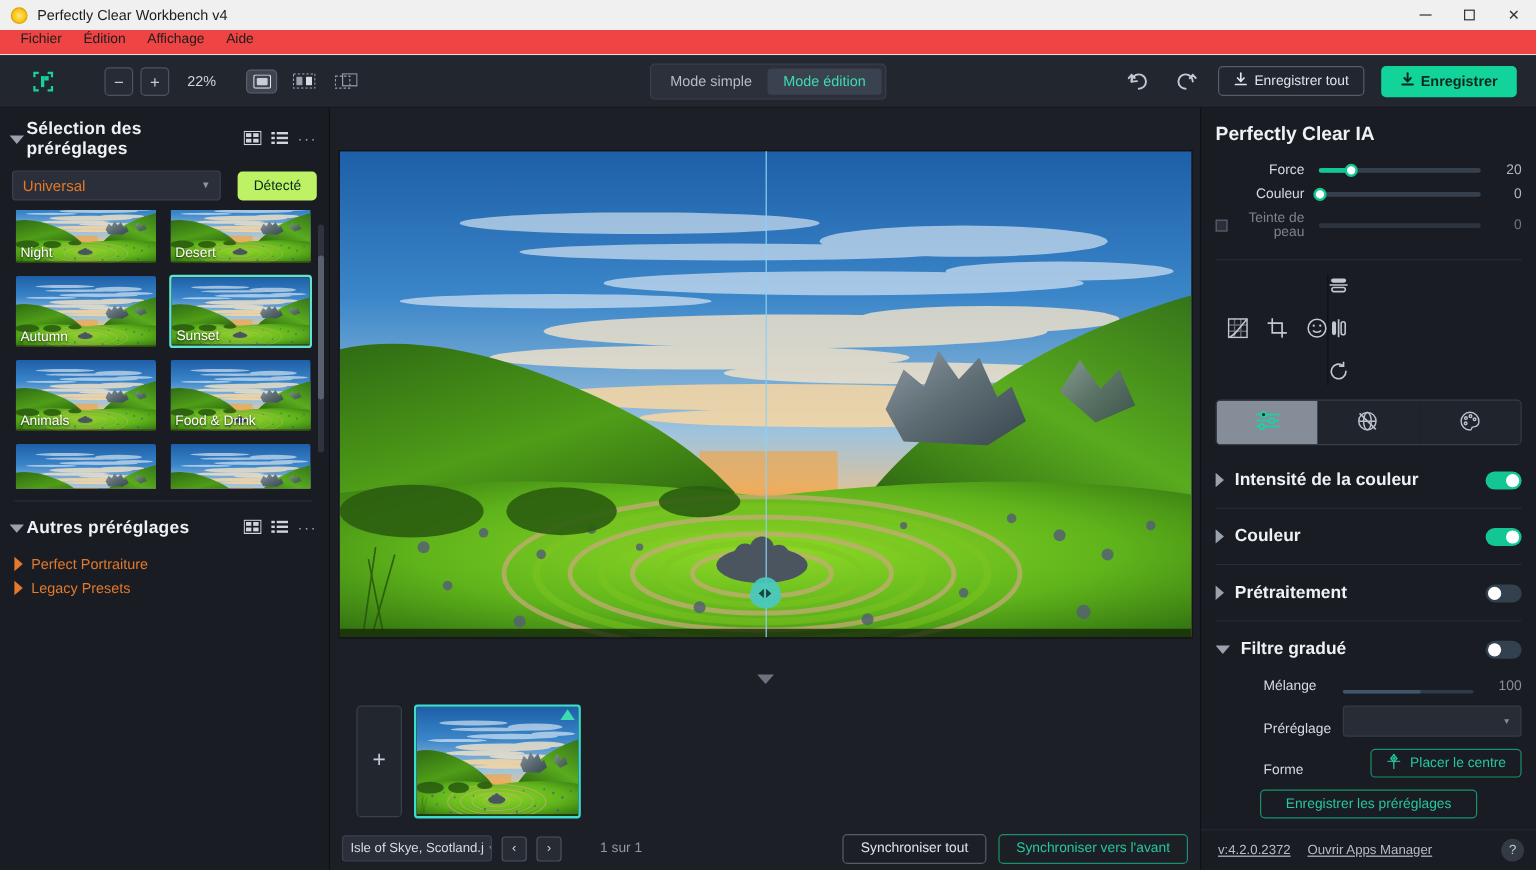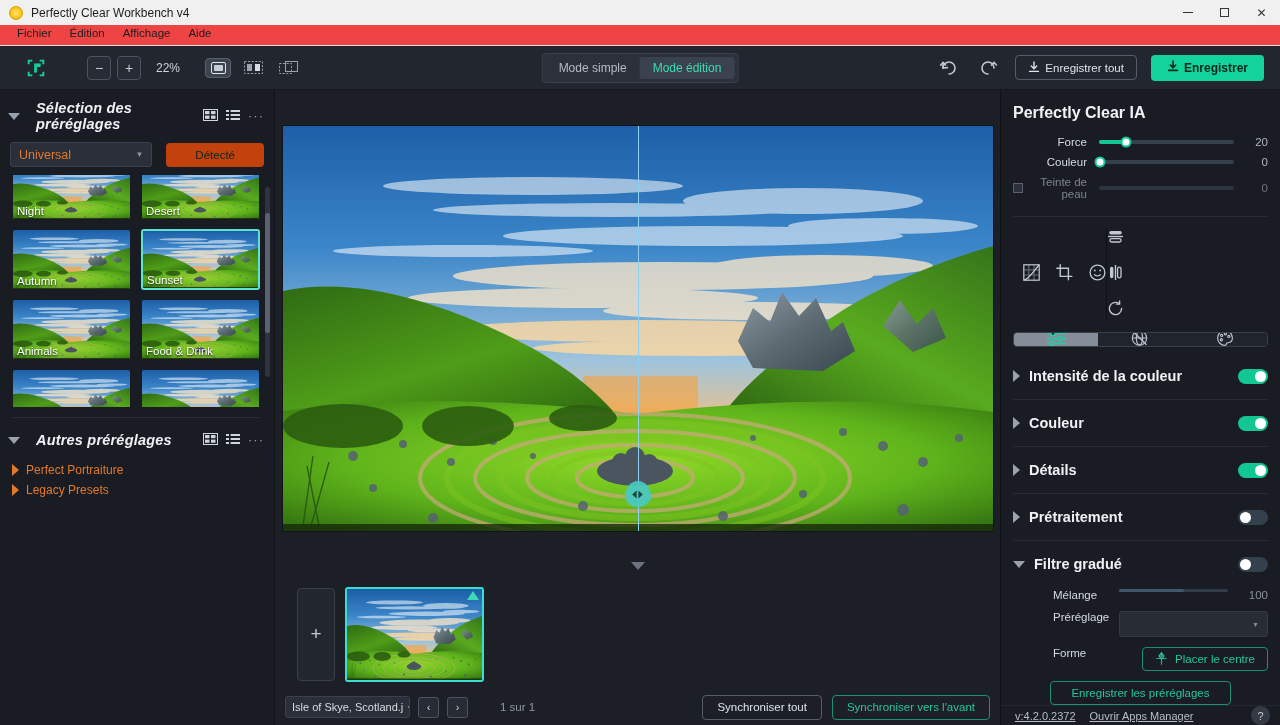--- a/index.html
+++ b/index.html
@@ -48,32 +48,32 @@
                 color:#dfe4eb;font-size:11.5px;display:flex;align-items:center;gap:5px; }
   .btn-primary{ height:26px;padding:0 16px;border-radius:4px;background:#12d49a;color:#05271d;
                 font-size:12px;font-weight:bold;display:flex;align-items:center;gap:5px; }
 
   
   .body{ display:flex;flex:1;min-height:0; }
 
   
   .left{ width:275px;background:#191c23;border-right:1px solid #0f1116;display:flex;flex-direction:column;flex:none;
          position:relative; overflow:hidden;}
-  .panel-head{ display:flex;align-items:center;padding:10px 10px 6px 8px;gap:16px;font-style:italic; }
+  .panel-head{ display:flex;align-items:center;padding:10px 10px 6px 8px;gap:2px; }
   .caret{ width:0;height:0;border-left:6px solid transparent;border-right:6px solid transparent;
           border-top:7px solid #9aa2ae;flex:none; }
   .caret.right{ border-top:6px solid transparent;border-bottom:6px solid transparent;
                 border-left:7px solid #e2792c;border-right:none;width:0;height:0; }
   .panel-title{ font-size:14.5px;font-weight:bold;color:#eef1f5;letter-spacing:.2px; }
   .head-icons{ margin-left:auto;display:flex;align-items:center;gap:8px;color:#9aa2ae; }
   .sel-row{ display:flex;align-items:center;gap:14px;padding:4px 10px 8px 10px; }
   .select{ flex:1;height:25px;background:#2a2f39;border:1px solid #3a4150;border-radius:3px;
            display:flex;align-items:center;padding:0 8px;color:#e2792c;font-size:12.5px;position:relative; }
   .select .arrow{ margin-left:auto;color:#8d94a0;font-size:8px; }
-  .btn-detect{ height:24px;padding:0 29px;border-radius:4px;background:#c2410c;color:#06281e;font-size:11.5px;
+  .btn-detect{ height:24px;padding:0 13px;border-radius:4px;background:#bef264;color:#06281e;font-size:11.5px;
                display:flex;align-items:center; }
   .preset-scroll{ flex:none;height:232px;overflow:hidden;position:relative;padding:0 14px 0 12px; }
   .preset-grid{ display:grid;grid-template-columns:1fr 1fr;gap:9px 10px;margin-top:-16px; }
   .thumb{ position:relative;height:61px;border-radius:3px;overflow:hidden;border:1px solid transparent; }
   .thumb.sel{ border:2px solid #5fe3cf; }
   .thumb .lbl{ position:absolute;left:4px;bottom:2px;font-size:11.5px;color:#fff;
                text-shadow:0 1px 2px rgba(0,0,0,.95);z-index:3; }
   .vscroll{ position:absolute;right:4px;top:12px;width:5px;height:190px;background:#2e333d;border-radius:3px; }
   .vscroll i{ display:block;width:5px;height:120px;background:#5a616e;border-radius:3px;margin-top:26px; }
   .divider{ height:1px;background:#2a2e37;margin:10px 14px 0 12px; }
@@ -133,21 +133,21 @@
   .tab.active{ background:#858d99; }
   .accordion{ padding:0 12px;margin-top:6px; }
   .acc-item{ border-bottom:1px solid #272c35; }
   .acc-head{ display:flex;align-items:center;gap:9px;height:46px; }
   .acc-title{ font-size:14.5px;font-weight:bold;color:#eef1f5; }
   .toggle{ margin-left:auto;width:30px;height:15px;border-radius:8px;background:#12c792;position:relative; }
   .toggle i{ position:absolute;right:2px;top:2px;width:11px;height:11px;border-radius:50%;background:#fff; }
   .toggle.off{ background:#33404d; }
   .toggle.off i{ left:2px;right:auto; }
   .grad-body{ padding:2px 0 0 0; }
-  .g-row{ display:flex;align-items:flex-start;margin-bottom:10px;padding-left:40px; }
+  .g-row{ display:flex;align-items:flex-end;margin-bottom:10px;padding-left:40px; }
   .g-label{ width:66px;font-size:11.5px;color:#d5dae1; }
   .g-track{ flex:1;height:3px;background:#2f3b49;border-radius:2px;position:relative;margin-right:10px; }
   .g-fill{ position:absolute;left:0;top:0;height:3px;background:#3f566b;border-radius:2px; }
   .g-val{ width:30px;text-align:right;font-size:11.5px;color:#8a9099; }
   .g-select{ flex:1;height:26px;background:#272c35;border:1px solid #353c47;border-radius:3px;
              display:flex;align-items:center;padding:0 8px; }
   .g-select .arrow{ margin-left:auto;color:#868d98;font-size:7px; }
   .btn-ghost{ height:24px;padding:0 12px;border:1px solid #1c8f6e;border-radius:4px;background:transparent;
               color:#25c79b;font-size:11.5px;display:flex;align-items:center;gap:7px; }
   .btn-wide{ display:flex;justify-content:center;margin-top:2px; }
@@ -701,29 +701,20 @@
             <span class="caret right" style="border-left-color:#9aa2ae"></span>
             <span class="acc-title">Couleur</span>
             <span class="toggle">
                 <i></i>
               </span>
           </div>
         </div>
         <div class="acc-item">
           <div class="acc-head">
             <span class="caret right" style="border-left-color:#9aa2ae"></span>
-            <span class="acc-title">Détails</span>
-            <span class="toggle">
-                <i></i>
-              </span>
-          </div>
-        </div>
-        <div class="acc-item">
-          <div class="acc-head">
-            <span class="caret right" style="border-left-color:#9aa2ae"></span>
             <span class="acc-title">Prétraitement</span>
             <span class="toggle off">
                 <i></i>
               </span>
           </div>
         </div>
         <div class="acc-item" style="border-bottom:none">
           <div class="acc-head">
             <span class="caret"></span>
             <span class="acc-title">Filtre gradué</span>

